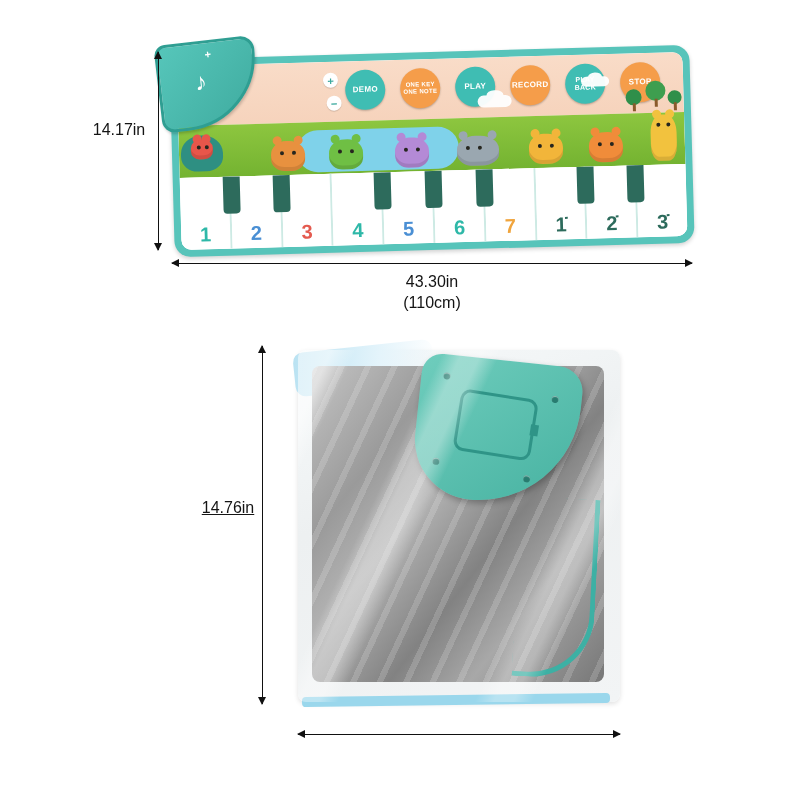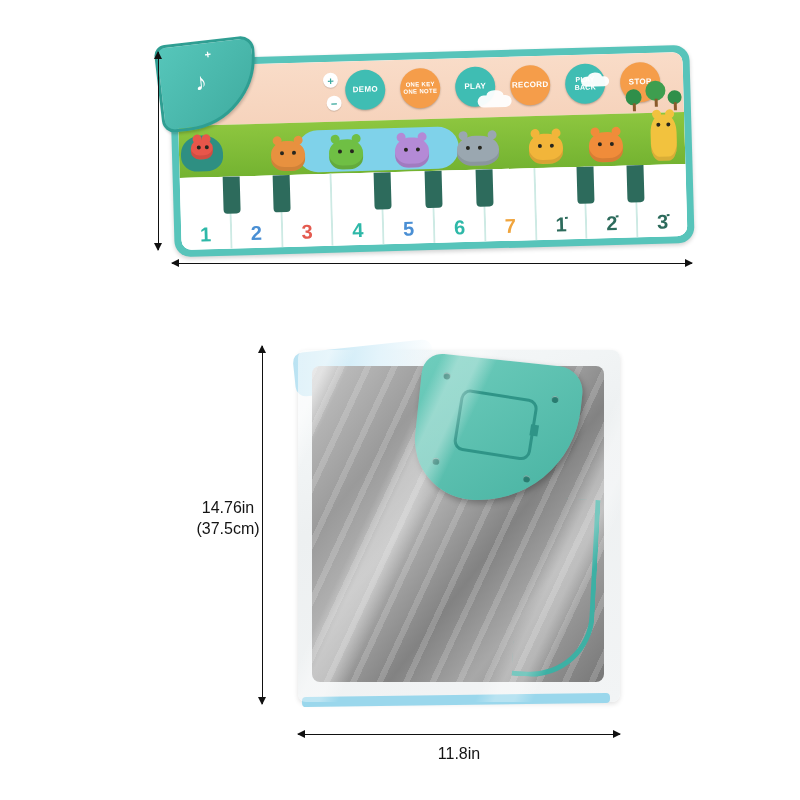--- a/index.html
+++ b/index.html
@@ -238,41 +238,44 @@
     </div>
 
     <div class="flap">
       <span class="flap-plus">+</span>
       <span class="flap-note">♪</span>
     </div>
   </div>
 
   <div class="dim-line-v" style="left:158px; top:52px; height:198px;"></div>
   <div class="dim-label" style="left:56px; top:120px; width:126px;">
+    <span>14.17in</span>
   </div>
   <div class="dim-line-h" style="left:172px; top:263px; width:520px;"></div>
+  <div class="dim-label" style="left:172px; top:272px; width:520px;">
+    <span>43.30in</span>
+    <span>(110cm)</span>
+  </div>
 
   <div class="package">
     <div class="bag"></div>
     <div class="gray-mat"></div>
     <div class="module">
       <div class="bdoor"></div>
       <span class="screw" style="left:22px; top:18px;"></span>
       <span class="screw" style="left:132px; top:30px;"></span>
       <span class="screw" style="left:20px; top:104px;"></span>
       <span class="screw" style="left:112px; top:112px;"></span>
     </div>
     <div class="cord"></div>
     <div class="bag-trim"></div>
     <div class="bag-shine"></div>
   </div>
 
   <div class="dim-line-v" style="left:262px; top:346px; height:358px;"></div>
-  <div class="dim-label" style="left:160px; top:498px; width:136px;">
+  <div class="dim-label" style="left:160px; top:498px; width:136px;text-decoration:underline;">
     <span>14.76in</span>
-    <span>(37.5cm)</span>
   </div>
   <div class="dim-line-h" style="left:298px; top:734px; width:322px;"></div>
   <div class="dim-label" style="left:298px; top:744px; width:322px;">
-    <span>11.8in</span>
   </div>
 
 </div>
 
 </body></html>

